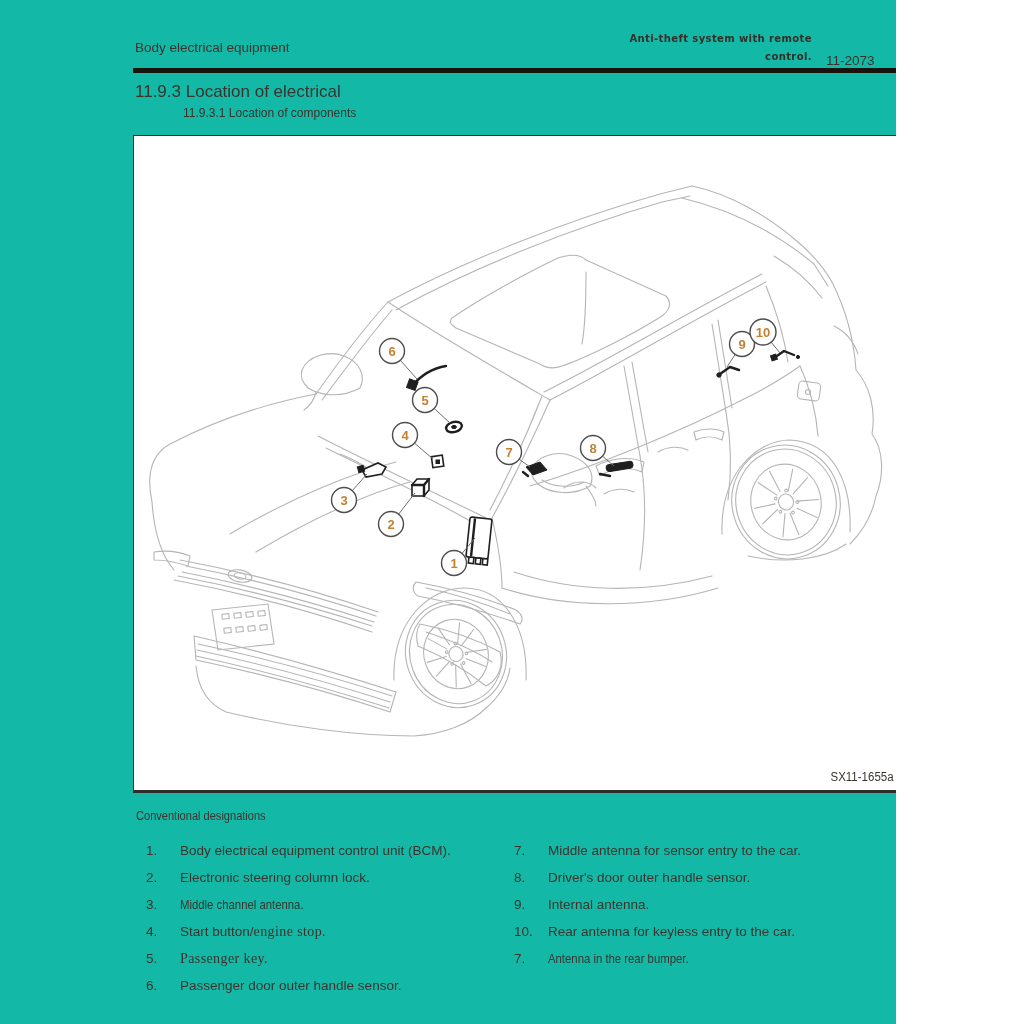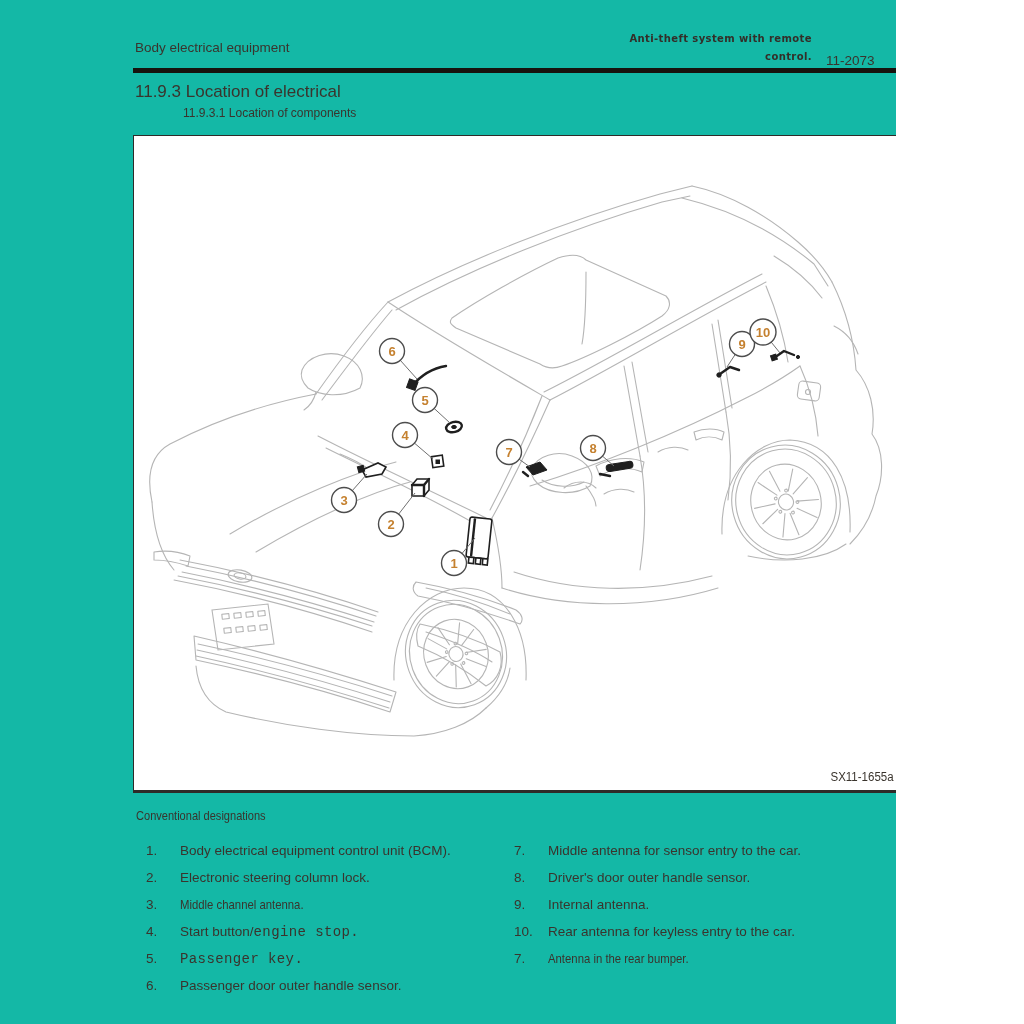--- a/index.html
+++ b/index.html
@@ -27,21 +27,21 @@
   .figcode { position:absolute; right:10px; bottom:6px; font-size:12.5px; color:#3a342d;
              transform:scaleX(.92); transform-origin:right center; }
   
   .legend-title { position:absolute; left:136px; top:808px; font-size:13px;
                   transform:scaleX(.85); transform-origin:left center; }
   .legend { position:absolute; left:136px; top:843px; width:770px; font-size:13.5px; }
   .lrow { position:absolute; display:flex; }
   .lnum { width:34px; flex:0 0 34px; }
   .ltxt { white-space:nowrap; }
   .cond { display:inline-block; transform:scaleX(.84); transform-origin:left center; }
-  .wide { font-family:Liberation Mono, monospace; font-size:14px; letter-spacing:.4px; }
+  .wide { font-family:Liberation Serif, serif; font-size:14px; letter-spacing:.4px; }
   
   .la    { stroke:var(--line,#b5b5b5); fill:none; stroke-width:1.1;
            stroke-linecap:round; stroke-linejoin:round; }
   .laf   { stroke:var(--line,#b5b5b5); fill:#ffffff; stroke-width:1.1; }
   .comp  { stroke:var(--component,#1f1f1f); fill:none; stroke-width:2.4;
            stroke-linecap:round; stroke-linejoin:round; }
   .compf { stroke:var(--component,#1f1f1f); fill:var(--component,#1f1f1f); stroke-width:1; }
   .compw { stroke:var(--component,#2b2b2b); fill:#fff; stroke-width:1.6; }
   .lead  { stroke:#6f6f6f; stroke-width:1; fill:none; }
   .cc    { fill:#fff; stroke:#4d4d4d; stroke-width:1.4; }

